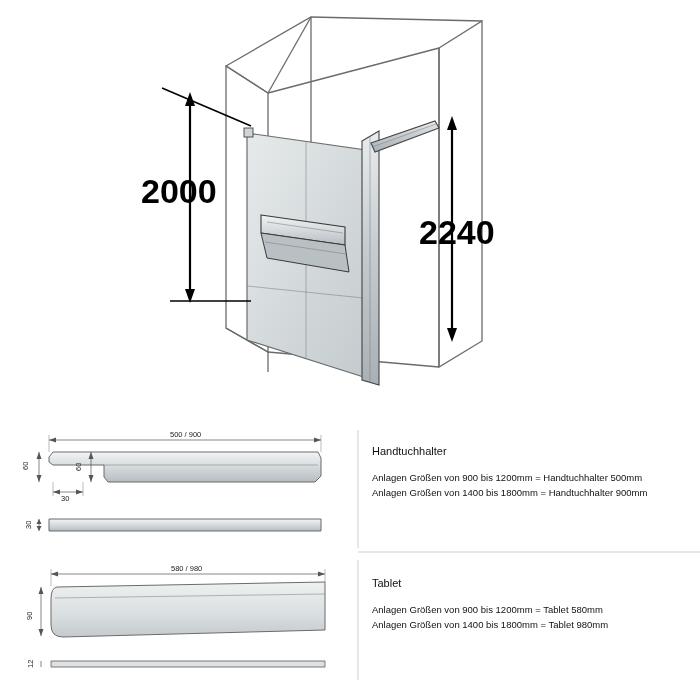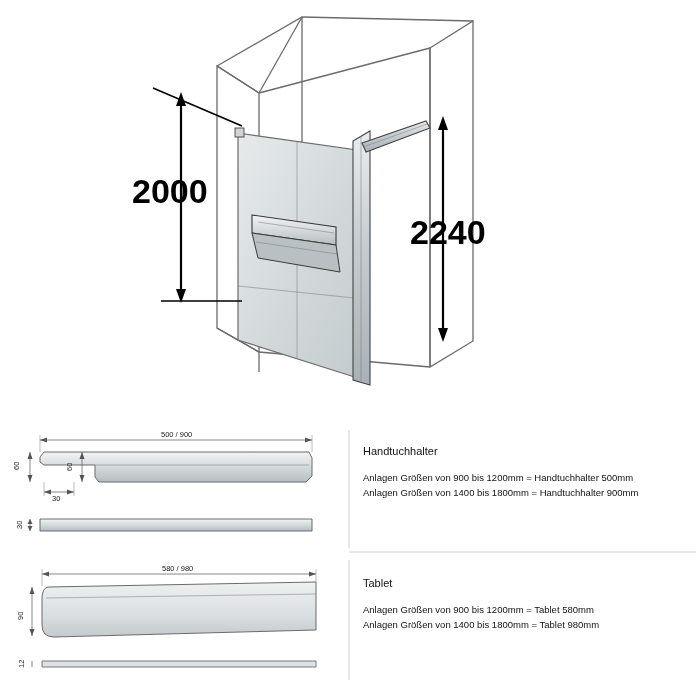--- a/index.html
+++ b/index.html
@@ -10,21 +10,21 @@
   body {
     width: 700px;
     height: 700px;
     position: relative;
     font-family: "Liberation Sans", sans-serif;
     color: #1a1a1a;
     overflow: hidden;
   }
   .stage {
     position: absolute;
-    left: 6px; top: 0;
+    left: 15px; top: 0;
     width: 568px;
     height: 700px;
   }
   svg.diagram {
     position: absolute;
     left: 0; top: 0;
     width: 700px;
     height: 700px;
   }
   .dim-big {

